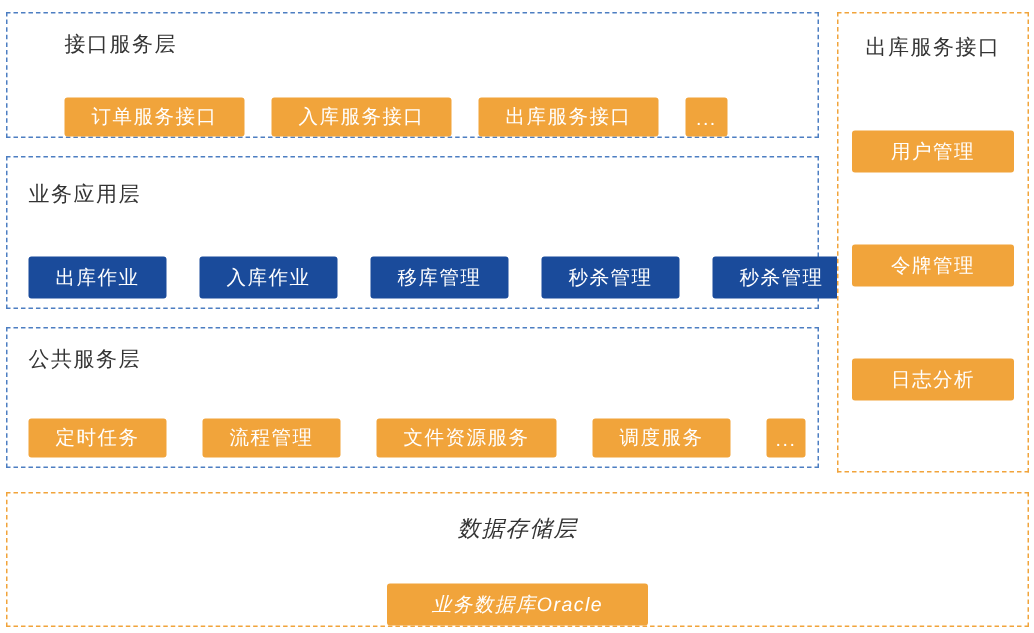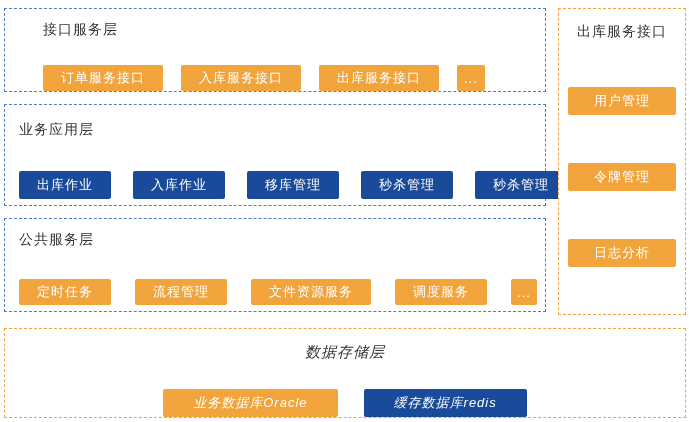--- a/index.html
+++ b/index.html
@@ -122,17 +122,16 @@
       <span class="chip orange">用户管理</span>
       <span class="chip orange">令牌管理</span>
       <span class="chip orange">日志分析</span>
     </div>
   </section>
 
   <section class="panel orange-dash layer-storage">
     <h2 class="panel-title">数据存储层</h2>
     <div class="storage-row">
       <span class="chip orange">业务数据库Oracle</span>
-      <span class="chip blue">缓存数据库redis</span>
     </div>
   </section>
 
 </div>
 
 </body></html>

